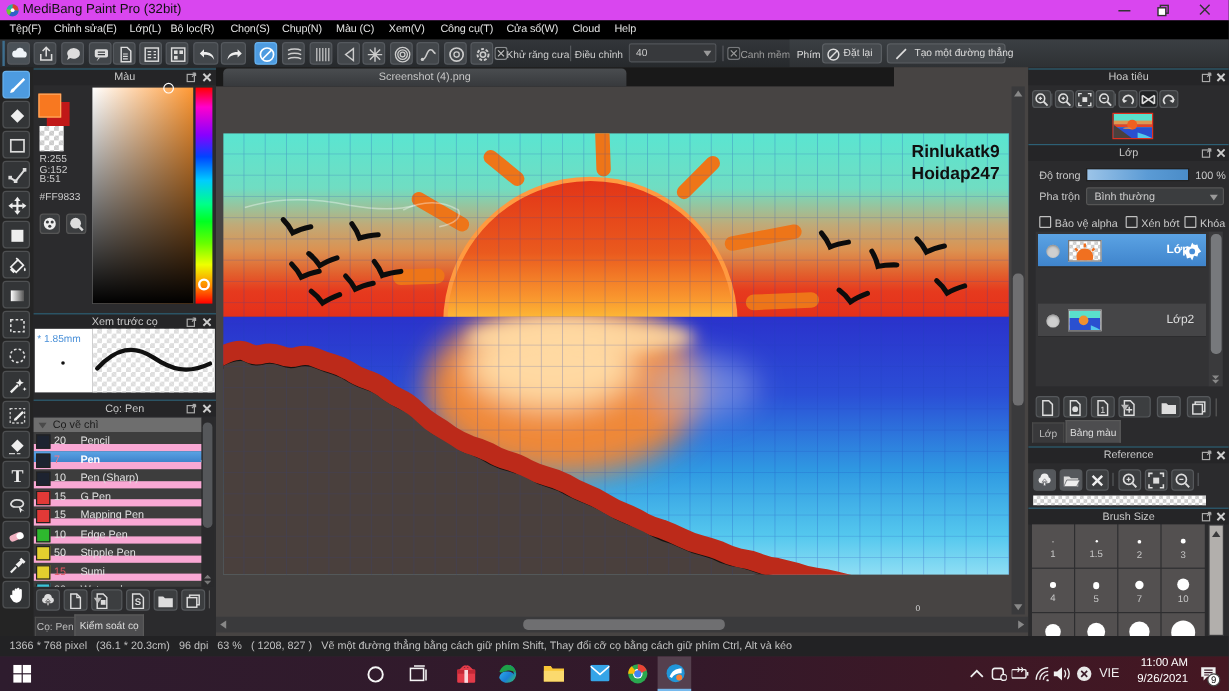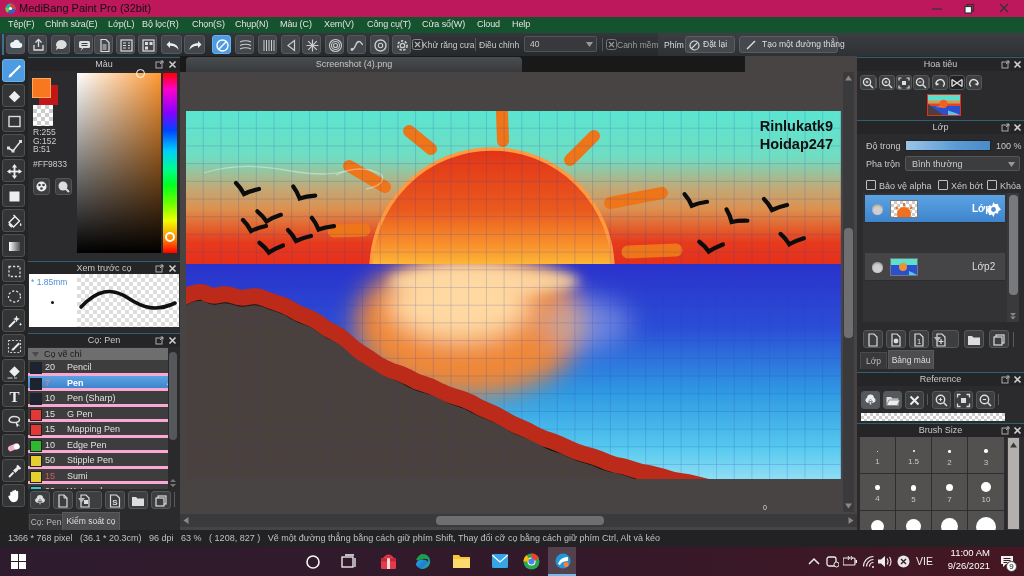--- a/index.html
+++ b/index.html
@@ -1,36 +1,36 @@
 <!DOCTYPE html>
 <html><head><meta charset="utf-8">
 <style>
 html,body{margin:0;padding:0;}
 body{width:1024px;height:576px;overflow:hidden;font-family:"Liberation Sans",sans-serif;background:#2b2b2b;position:relative;}
 .abs{position:absolute;}
 
-#titlebar{left:0;top:0;width:1024px;height:17px;background:#be185d;color:#111;font-size:11px;}
+#titlebar{left:0;top:0;width:1024px;height:17px;background:#d946ef;color:#111;font-size:11px;}
 #titlebar .txt{position:absolute;left:19px;top:2px;}
 
-#menubar{left:0;top:17px;width:1024px;height:16px;background:#14532d;color:#e2e2e2;font-size:9px;letter-spacing:-0.1px;}
+#menubar{left:0;top:17px;width:1024px;height:16px;background:#000000;color:#e2e2e2;font-size:9px;letter-spacing:-0.1px;}
 #menubar span{position:absolute;top:2px;}
 
 #toolbar{left:0;top:33px;width:1024px;height:23px;background:linear-gradient(#33363a,#26292c);color:#ccc;font-size:8.5px;white-space:nowrap;}
 .tbtn{position:absolute;top:2px;width:19px;height:19px;background:#43474b;border:1px solid #55595e;border-radius:3px;box-sizing:border-box;}
 .tbtn svg{position:absolute;left:1px;top:1px;}
 
 #strip{left:0;top:56px;width:28px;height:474px;background:#242424;}
 .sbtn{position:absolute;left:2px;width:23px;height:23px;background:#333537;border:1px solid #4e5052;border-radius:3px;box-sizing:border-box;}
 .sbtn svg{position:absolute;left:2px;top:2px;}
 
 .phead{position:absolute;height:13px;background:#252527;border-top:1px solid #2d6075;color:#c9c9c9;font-size:9px;text-align:center;line-height:13px;}
 .pico{position:absolute;top:2px;width:9px;height:9px;}
 
 #leftpanels{left:28px;top:56px;width:152px;height:474px;background:#2b2b2d;}
-.brow{position:absolute;left:0;width:152px;height:15.5px;border-bottom:3px solid #f9a8d4;box-sizing:border-box;}
+.brow{position:absolute;left:0;width:152px;height:15.5px;border-bottom:6px solid #f9a8d4;box-sizing:border-box;}
 .brow i{position:absolute;left:2px;top:2px;width:10px;height:10px;border:1px solid #222;}
 .brow b{position:absolute;left:17px;top:2px;font-weight:normal;}
 .brow span{position:absolute;left:39px;top:2px;}
 .bsel{background:linear-gradient(#5ba3e4,#3f84cc);color:#fff;}
 .bbtn{position:absolute;top:1px;width:20px;height:18px;background:#3c3e40;border:1px solid #55585b;border-radius:3px;box-sizing:border-box;}
 .bbtn svg{position:absolute;left:1px;top:1px;}
 
 #canvas{left:180px;top:56px;width:677px;height:474px;background:#474443;}
 #tabbar{position:absolute;left:0;top:0;width:565px;height:16px;background:#191919;}
 #tab1{position:absolute;left:6px;top:1px;width:336px;height:15px;background:linear-gradient(#4a4d50,#37393c);border-radius:4px 4px 0 0;color:#c6c6c6;font-size:9px;text-align:center;line-height:15px;}

